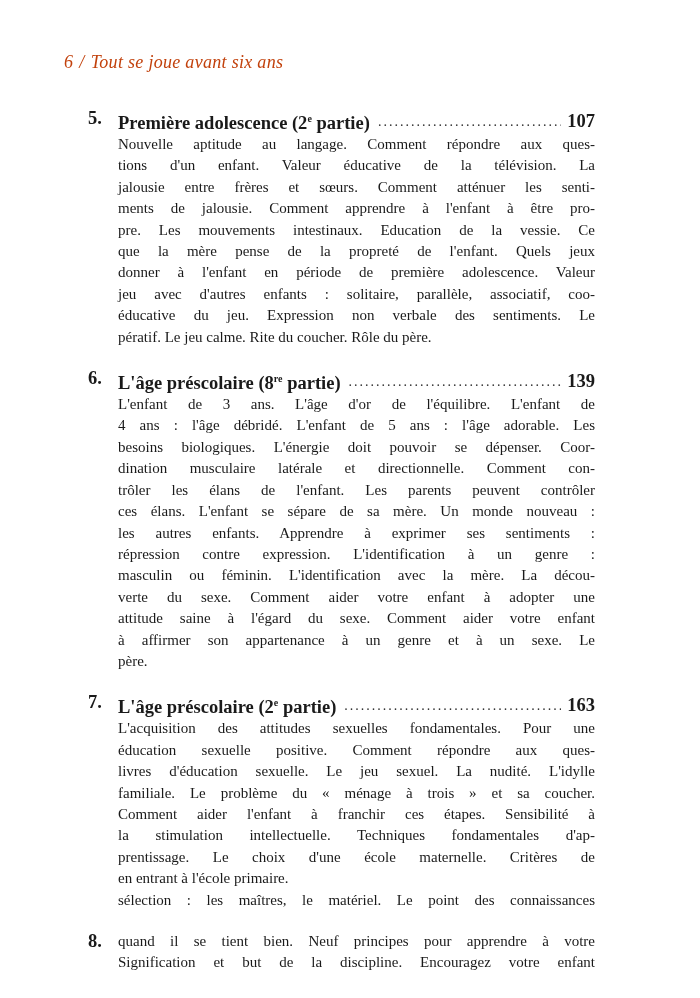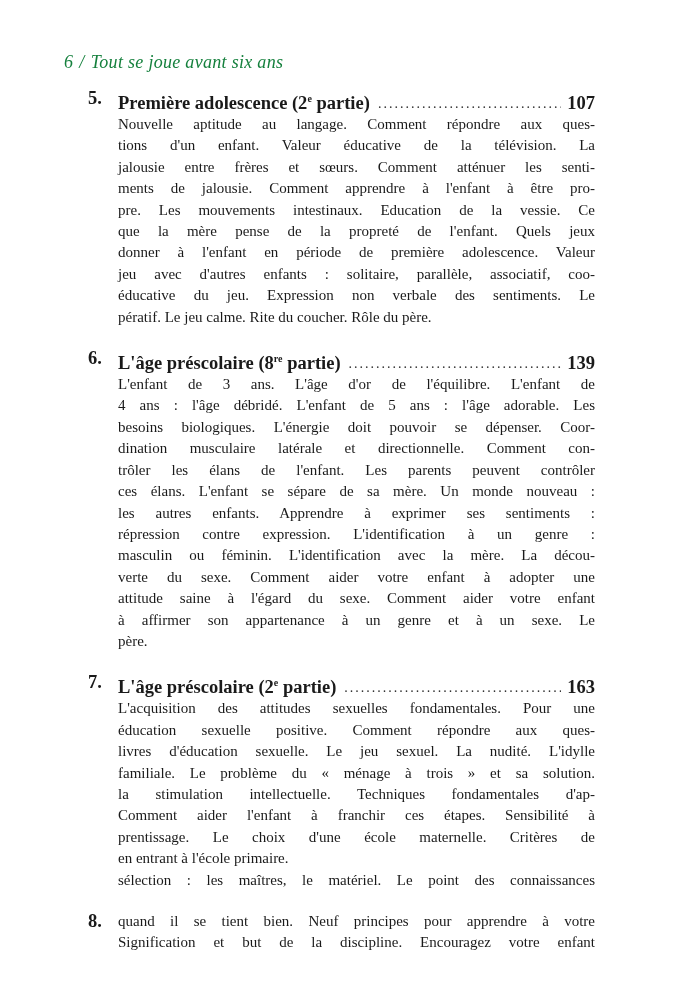--- a/index.html
+++ b/index.html
@@ -15,21 +15,21 @@
       font-family: "Liberation Serif", "DejaVu Serif", serif;
       color: #1a1a1a;
     }
     .running-head {
       position: absolute;
       left: 64px;
       top: 52px;
       font-style: italic;
       font-size: 18px;
       letter-spacing: 0.3px;
-      color: #15803d;
+      color: #c2410c;
     }
     .running-head .sep { margin: 0 6px; }
     .toc {
       position: absolute;
       left: 88px;
       top: 88px;
       width: 507px;
     }
     .entry {
       position: relative;
@@ -39,25 +39,26 @@
     .entry-num {
       position: absolute;
       left: 0;
       top: 0;
       font-weight: bold;
       font-size: 18.5px;
       line-height: 21px;
     }
     .entry-head {
       display: flex;
-      align-items: flex-end;
+      align-items: center;
       font-weight: bold;
       font-size: 18.5px;
       line-height: 21px;
       white-space: nowrap;
+      margin-top: 20px;
     }
     .entry-title { flex: 0 0 auto; }
     .entry-title sup {
       font-size: 10px;
       vertical-align: 7px;
       font-weight: bold;
     }
     .entry-leader {
       flex: 1 1 auto;
       overflow: hidden;
@@ -141,23 +142,23 @@
       <span class="entry-num">7.</span>
       <div class="entry-head">
         <span class="entry-title"><span>L'âge préscolaire (2</span><sup>e</sup><span> partie)</span></span>
         <span class="entry-leader">..........................................</span>
         <span class="entry-page">163</span>
       </div>
       <div class="entry-body">
         <span class="line">L'acquisition des attitudes sexuelles fondamentales. Pour une</span>
         <span class="line">éducation sexuelle positive. Comment répondre aux ques-</span>
         <span class="line">livres d'éducation sexuelle. Le jeu sexuel. La nudité. L'idylle</span>
-        <span class="line">familiale. Le problème du « ménage à trois » et sa solution.</span>
+        <span class="line">familiale. Le problème du « ménage à trois » et sa coucher.</span>
+        <span class="line">Comment aider l'enfant à franchir ces étapes. Sensibilité à</span>
         <span class="line">la stimulation intellectuelle. Techniques fondamentales d'ap-</span>
-        <span class="line">Comment aider l'enfant à franchir ces étapes. Sensibilité à</span>
         <span class="line">prentissage. Le choix d'une école maternelle. Critères de</span>
         <span class="line last">en entrant à l'école primaire.</span>
         <span class="line">sélection : les maîtres, le matériel. Le point des connaissances</span>
       </div>
     </div>
     <div class="entry">
       <span class="entry-num">8.</span>
       <div class="entry-body">
         <span class="line">quand il se tient bien. Neuf principes pour apprendre à votre</span>
         <span class="line">Signification et but de la discipline. Encouragez votre enfant</span>

